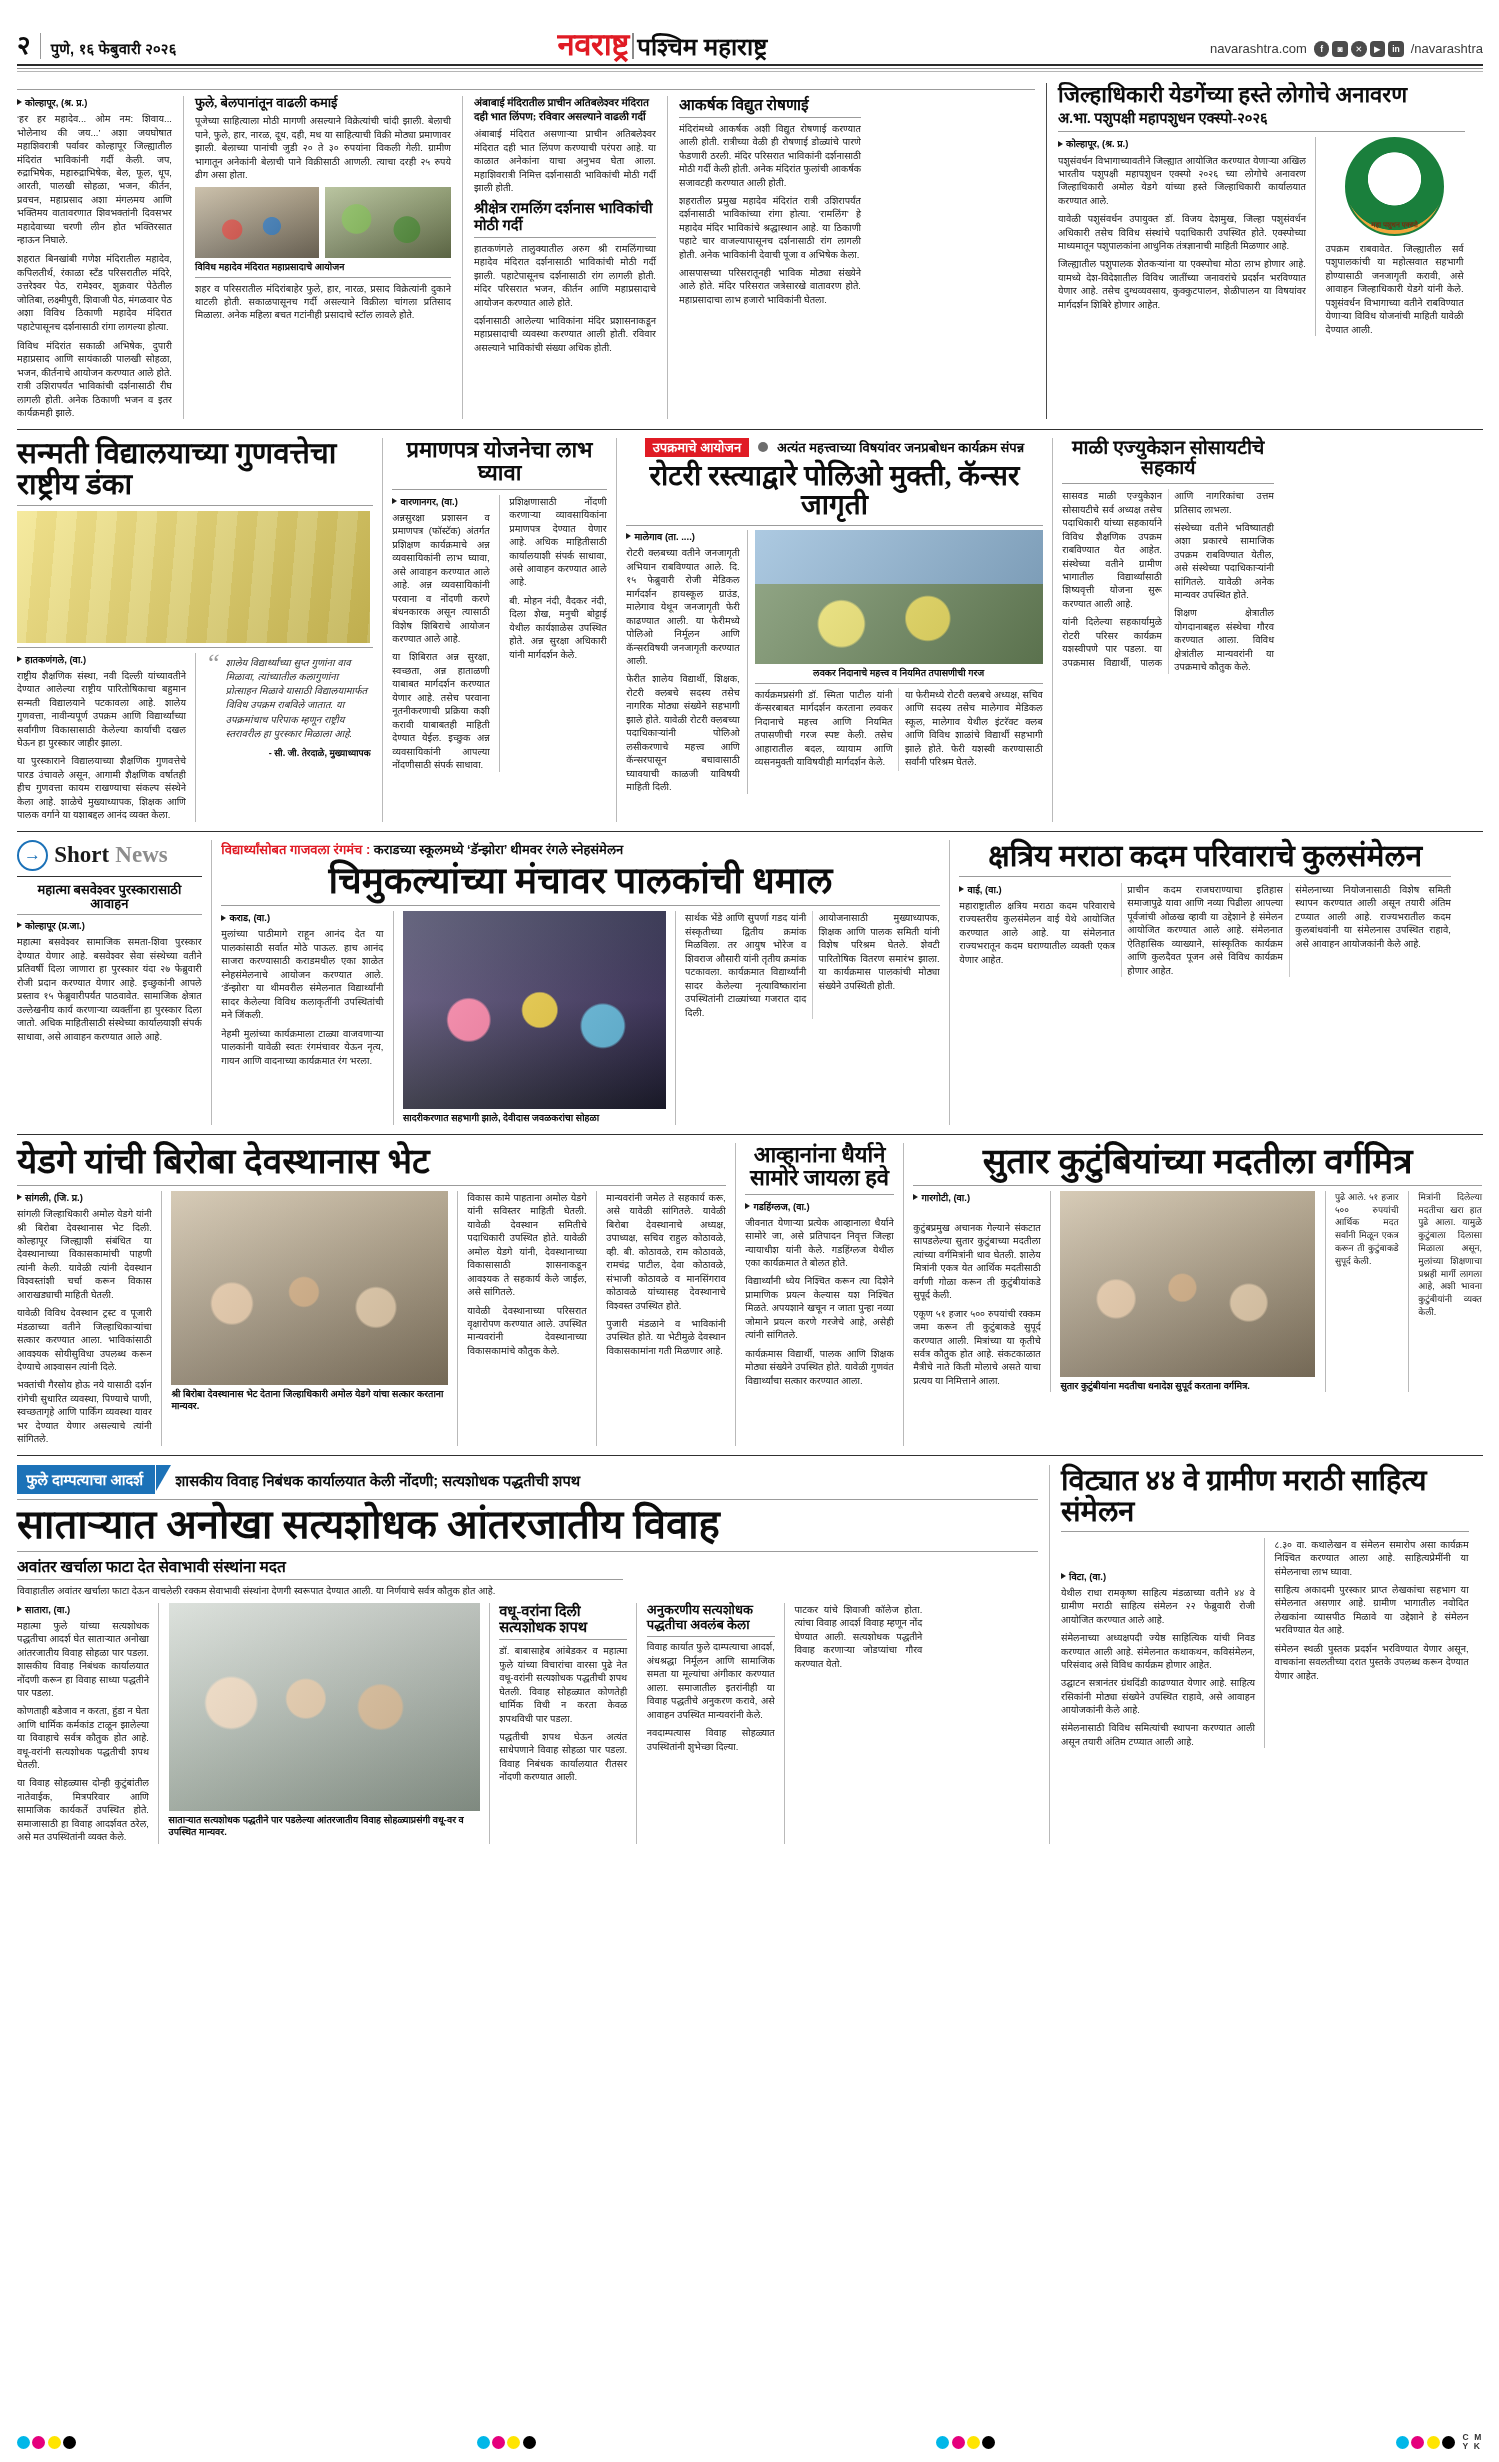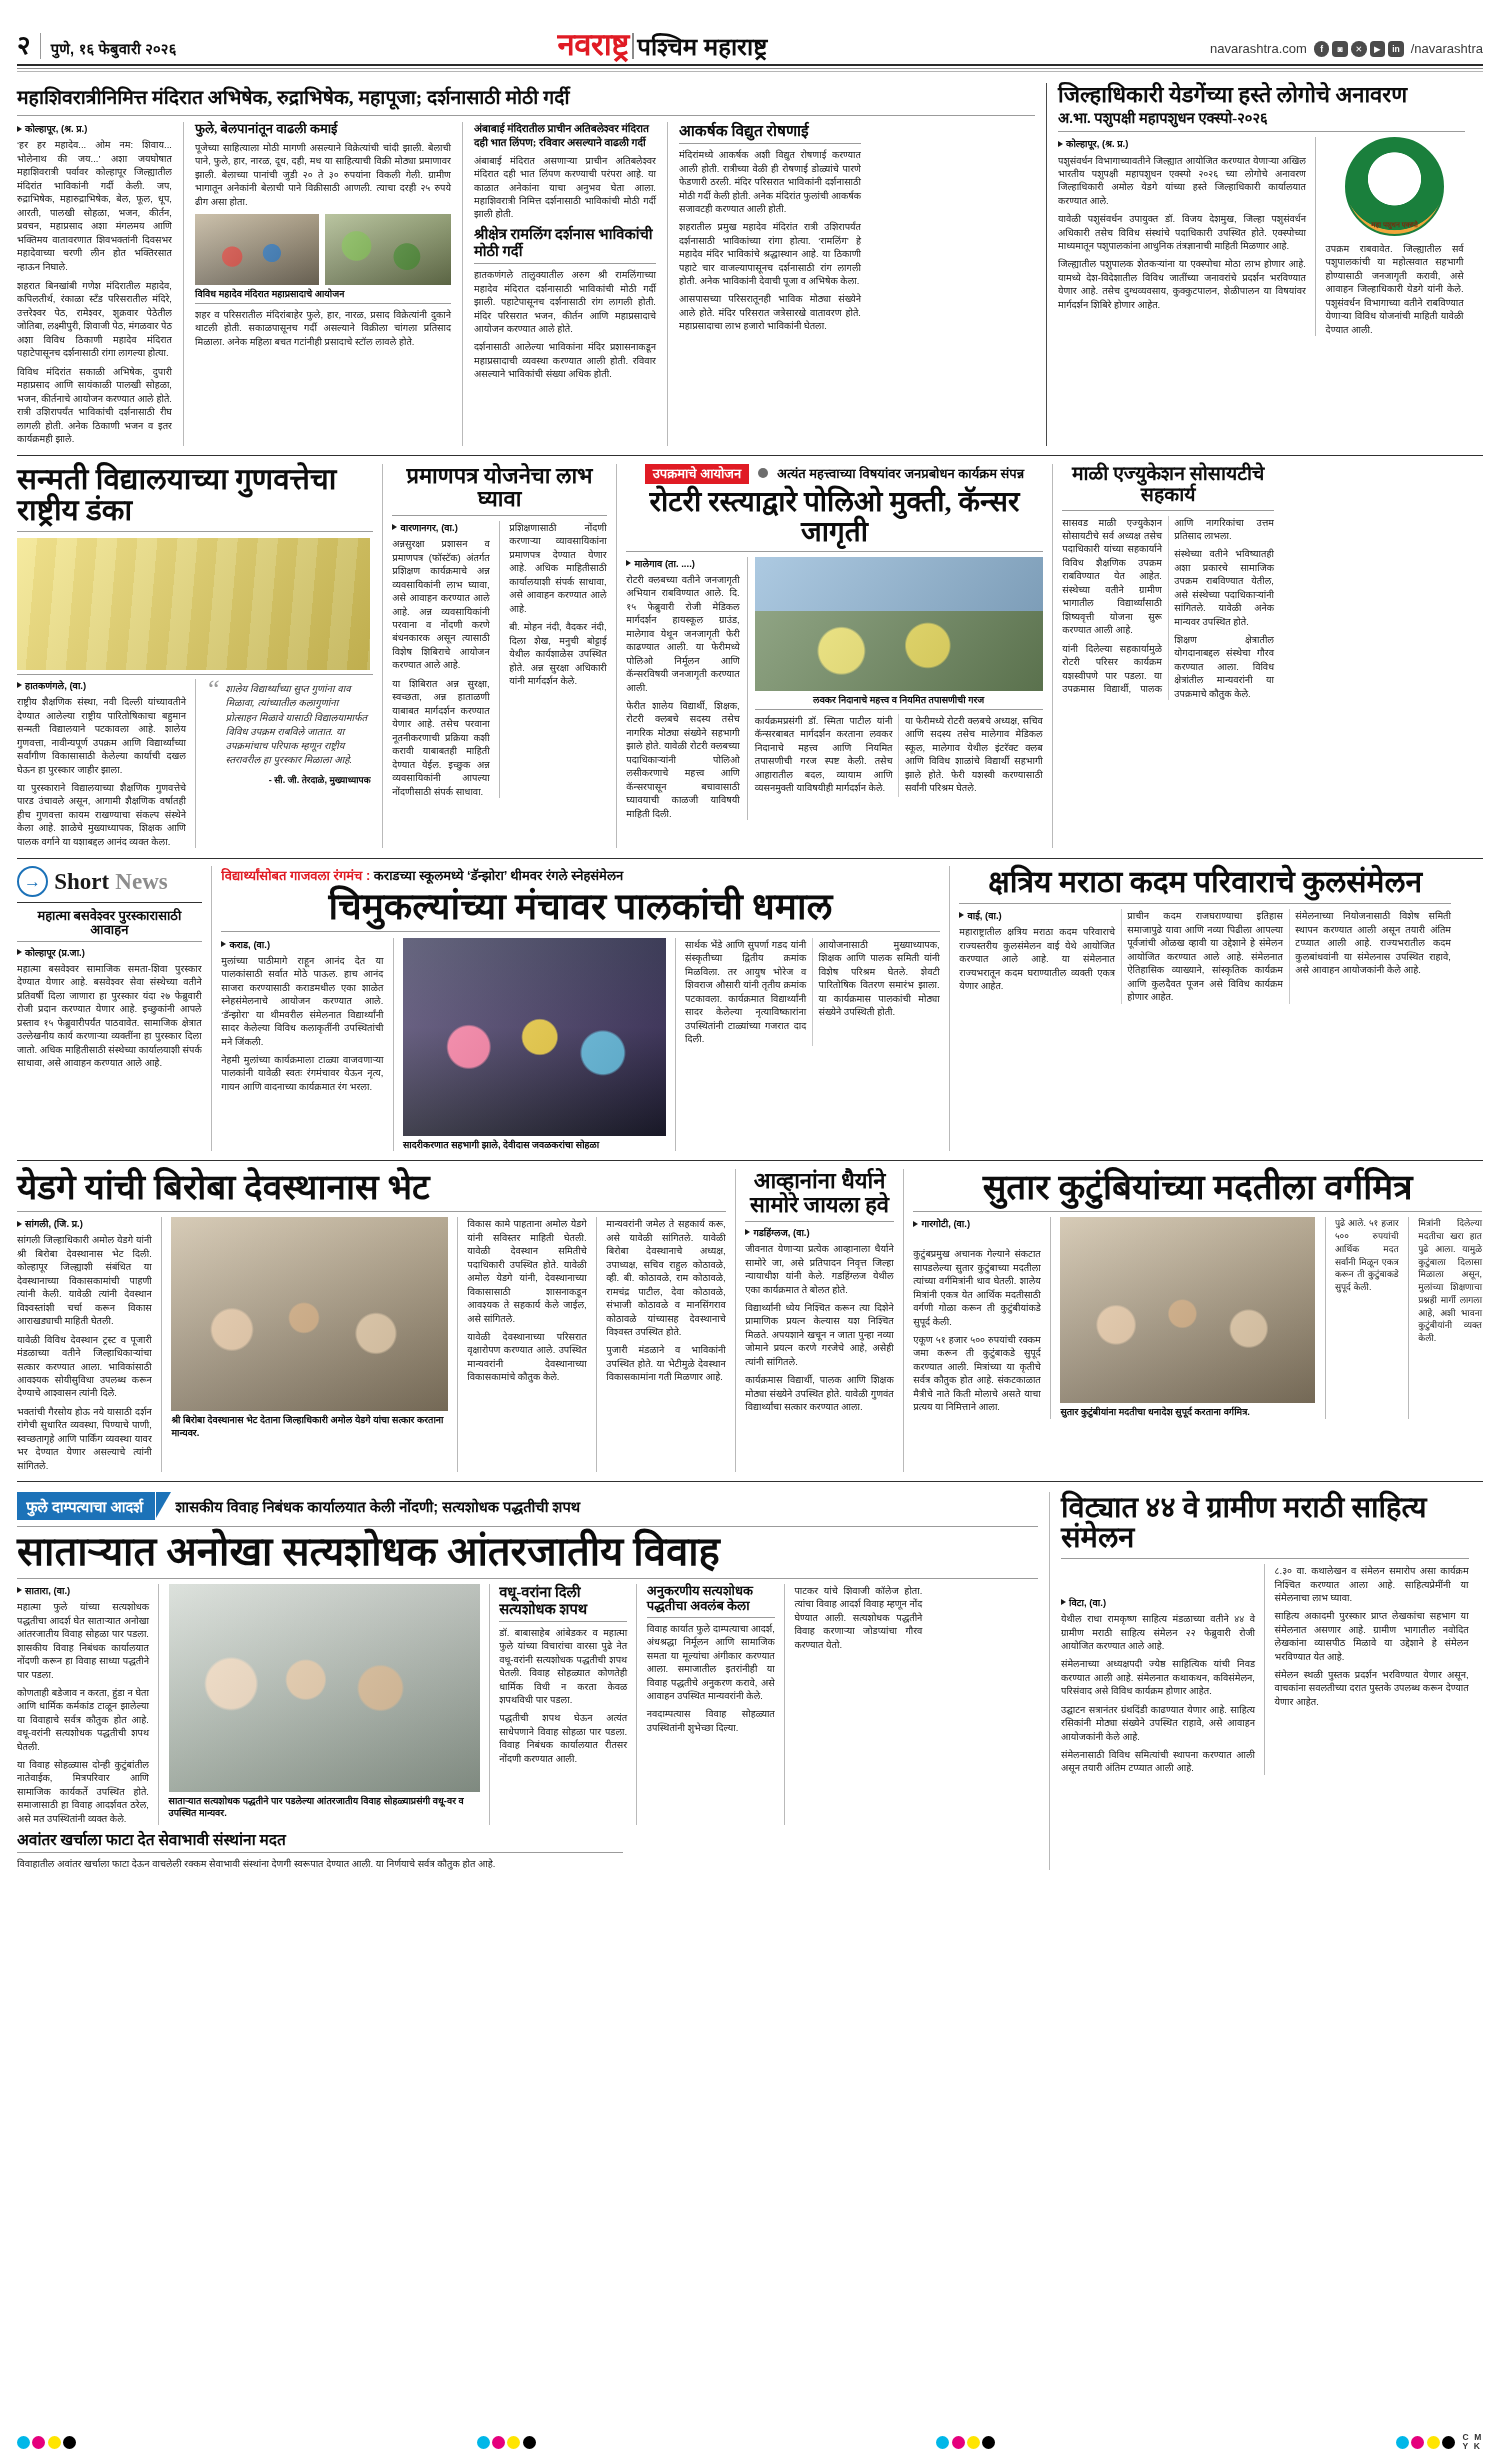--- a/index.html
+++ b/index.html
@@ -149,21 +149,20 @@
       <span>/navarashtra</span>
     </div>
   </div>
   <div class="rule-thick"></div>
   <div class="rule-thin"></div>
   <div class="rule-thin2"></div>
 
   <div style="display:flex; margin-top:11px;">
 
     <div style="width:1029px; padding-right:11px;">
-      <div class="sub" style="font-size:19.4px; margin-top:4.7px;">महाशिवरात्रीनिमित्त मंदिरात अभिषेक, रुद्राभिषेक, महापूजा; दर्शनासाठी मोठी गर्दी</div>
       <div class="hr-s" style="margin-top:6.2px;"></div>
 
       <div style="display:flex; gap:11px; margin-top:6.2px;">
 
         <div style="width:155px;">
           <div class="dline"><span class="tri"></span><span>कोल्हापूर, (श्र. प्र.)</span></div>
           <p class="body-txt" style="margin-top:3.1px;">‘हर हर महादेव... ओम नम: शिवाय... भोलेनाथ की जय...’ अशा जयघोषात महाशिवरात्री पर्वावर कोल्हापूर जिल्ह्यातील मंदिरांत भाविकांनी गर्दी केली. जप, रुद्राभिषेक, महारुद्राभिषेक, बेल, फूल, धूप, आरती, पालखी सोहळा, भजन, कीर्तन, प्रवचन, महाप्रसाद अशा मंगलमय आणि भक्तिमय वातावरणात शिवभक्तांनी दिवसभर महादेवाच्या चरणी लीन होत भक्तिरसात न्हाऊन निघाले.</p>
           <p class="body-txt" style="margin-top:5.4px;">शहरात बिनखांबी गणेश मंदिरातील महादेव, कपिलतीर्थ, रंकाळा स्टँड परिसरातील मंदिरे, उत्तरेश्वर पेठ, रामेश्वर, शुक्रवार पेठेतील जोतिबा, लक्ष्मीपुरी, शिवाजी पेठ, मंगळवार पेठ अशा विविध ठिकाणी महादेव मंदिरात पहाटेपासूनच दर्शनासाठी रांगा लागल्या होत्या.</p>
           <p class="body-txt" style="margin-top:5.4px;">विविध मंदिरांत सकाळी अभिषेक, दुपारी महाप्रसाद आणि सायंकाळी पालखी सोहळा, भजन, कीर्तनाचे आयोजन करण्यात आले होते. रात्री उशिरापर्यंत भाविकांची दर्शनासाठी रीघ लागली होती. अनेक ठिकाणी भजन व इतर कार्यक्रमही झाले.</p>
         </div>
@@ -456,20 +455,26 @@
 
     <div style="width:1032px; padding-right:11px;">
       <div style="display:flex; align-items:center; gap:20px;">
         <span class="bluetab">फुले दाम्पत्याचा आदर्श</span>
         <span class="kicker" style="font-size:14.7px;">शासकीय विवाह निबंधक कार्यालयात केली नोंदणी; सत्यशोधक पद्धतीची शपथ</span>
       </div>
       <div class="hr-s" style="margin-top:5.4px;"></div>
       <div class="hl" style="font-size:40px; margin-top:3.9px;">साताऱ्यात अनोखा सत्यशोधक आंतरजातीय विवाह</div>
       <div class="hr-s" style="margin-top:4.7px;"></div>
 
+      <div style="margin-top:6.2px; width:606px;">
+        <div class="sub hl" style="font-size:15.5px;">अवांतर खर्चाला फाटा देत सेवाभावी संस्थांना मदत</div>
+        <div class="hr-s" style="margin-top:3.1px;"></div>
+        <p class="body-txt" style="margin-top:3.9px;">विवाहातील अवांतर खर्चाला फाटा देऊन वाचलेली रक्कम सेवाभावी संस्थांना देणगी स्वरूपात देण्यात आली. या निर्णयाचे सर्वत्र कौतुक होत आहे.</p>
+      </div>
+
       <div style="display:flex; gap:9.3px; margin-top:5.4px;">
         <div style="width:132px;">
           <div class="dline"><span class="tri"></span><span>सातारा, (वा.)</span></div>
           <p class="body-txt" style="margin-top:3.1px;">महात्मा फुले यांच्या सत्यशोधक पद्धतीचा आदर्श घेत साताऱ्यात अनोखा आंतरजातीय विवाह सोहळा पार पडला. शासकीय विवाह निबंधक कार्यालयात नोंदणी करून हा विवाह साध्या पद्धतीने पार पडला.</p>
           <p class="body-txt" style="margin-top:4.7px;">कोणताही बडेजाव न करता, हुंडा न घेता आणि धार्मिक कर्मकांड टाळून झालेल्या या विवाहाचे सर्वत्र कौतुक होत आहे. वधू-वरांनी सत्यशोधक पद्धतीची शपथ घेतली.</p>
           <p class="body-txt" style="margin-top:4.7px;">या विवाह सोहळ्यास दोन्ही कुटुंबांतील नातेवाईक, मित्रपरिवार आणि सामाजिक कार्यकर्ते उपस्थित होते. समाजासाठी हा विवाह आदर्शवत ठरेल, असे मत उपस्थितांनी व्यक्त केले.</p>
         </div>
         <div class="vrule"></div>
         <div style="width:311px;">
           <div class="photo ph-wed" style="width:100%;height:208px;"></div>
@@ -486,26 +491,20 @@
         <div style="width:128px;">
           <div class="sub hl" style="font-size:13px; line-height:1.15;">अनुकरणीय सत्यशोधक पद्धतीचा अवलंब केला</div>
           <div class="hr-s" style="margin-top:3.1px;"></div>
           <p class="body-txt" style="margin-top:3.9px;">विवाह कार्यात फुले दाम्पत्याचा आदर्श, अंधश्रद्धा निर्मूलन आणि सामाजिक समता या मूल्यांचा अंगीकार करण्यात आला. समाजातील इतरांनीही या विवाह पद्धतीचे अनुकरण करावे, असे आवाहन उपस्थित मान्यवरांनी केले.</p>
           <p class="body-txt" style="margin-top:4.7px;">नवदाम्पत्यास विवाह सोहळ्यात उपस्थितांनी शुभेच्छा दिल्या.</p>
         </div>
         <div class="vrule"></div>
         <div style="width:128px;">
           <p class="body-txt">पाटकर यांचे शिवाजी कॉलेज होता. त्यांचा विवाह आदर्श विवाह म्हणून नोंद घेण्यात आली. सत्यशोधक पद्धतीने विवाह करणाऱ्या जोडप्यांचा गौरव करण्यात येतो.</p>
         </div>
-      </div>
-
-      <div style="margin-top:6.2px; width:606px;">
-        <div class="sub hl" style="font-size:15.5px;">अवांतर खर्चाला फाटा देत सेवाभावी संस्थांना मदत</div>
-        <div class="hr-s" style="margin-top:3.1px;"></div>
-        <p class="body-txt" style="margin-top:3.9px;">विवाहातील अवांतर खर्चाला फाटा देऊन वाचलेली रक्कम सेवाभावी संस्थांना देणगी स्वरूपात देण्यात आली. या निर्णयाचे सर्वत्र कौतुक होत आहे.</p>
       </div>
     </div>
 
     <div class="vrule"></div>
 
     <div style="width:419px; padding-left:11px;">
       <div class="hl" style="font-size:29px;">विट्यात ४४ वे ग्रामीण मराठी साहित्य संमेलन</div>
       <div class="hr-s" style="margin-top:4.7px;"></div>
       <div style="display:flex; gap:9.3px; margin-top:5.4px;">
         <div style="width:194px;margin-top:32px;">

